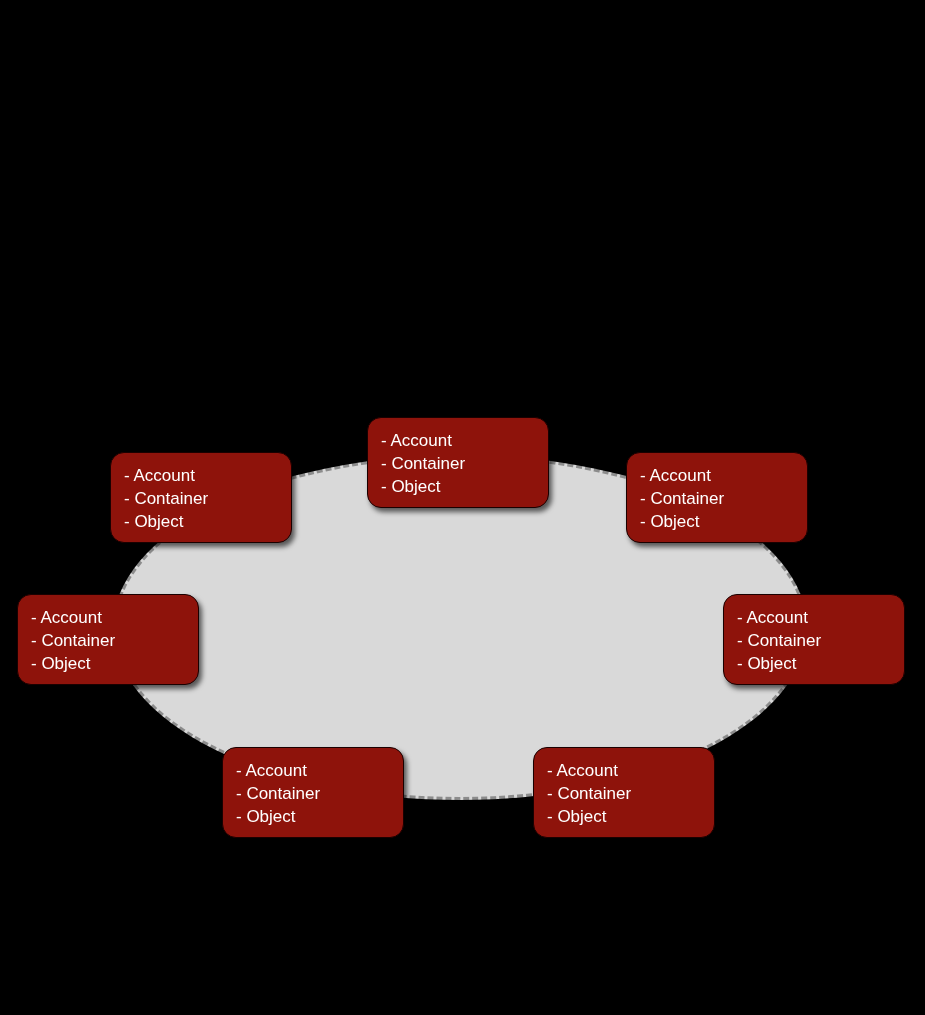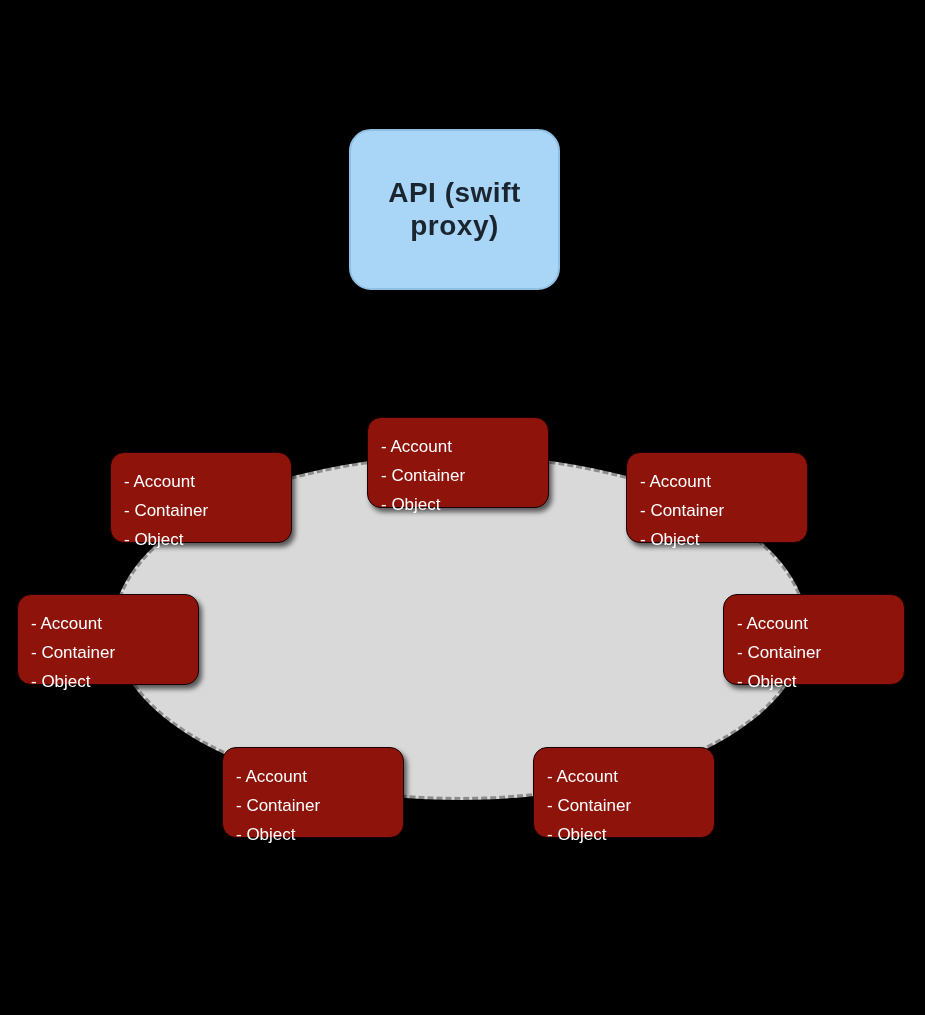--- a/index.html
+++ b/index.html
@@ -68,39 +68,35 @@
     box-sizing: border-box;
     padding: 11px 0 0 13px;
     color: var(--node_text, #ffffff);
     font-size: 17px;
     box-shadow: 3px 4px 5px rgba(0,0,0,0.6);
     z-index: 2;
   }
   .node-line {
     line-height: 23px;
     white-space: nowrap;
-    margin-top: 6px;
   }
 
   .node-top          { left: 367px; top: 417px; }
   .node-upper-left   { left: 110px; top: 452px; }
   .node-upper-right  { left: 626px; top: 452px; }
   .node-left         { left: 17px;  top: 594px; }
   .node-right        { left: 723px; top: 594px; }
   .node-bottom-left  { left: 222px; top: 747px; }
   .node-bottom-right { left: 533px; top: 747px; }
 </style>
 </head>
 <body>
 
 <div class="canvas">
 
-  <div class="api-box">
-    <span class="api-label">API (swift proxy)</span>
-  </div>
 
   <div class="ring"></div>
 
   <div class="node node-top">
     <div class="node-line">- Account</div>
     <div class="node-line">- Container</div>
     <div class="node-line">- Object</div>
   </div>
 
   <div class="node node-upper-left">

